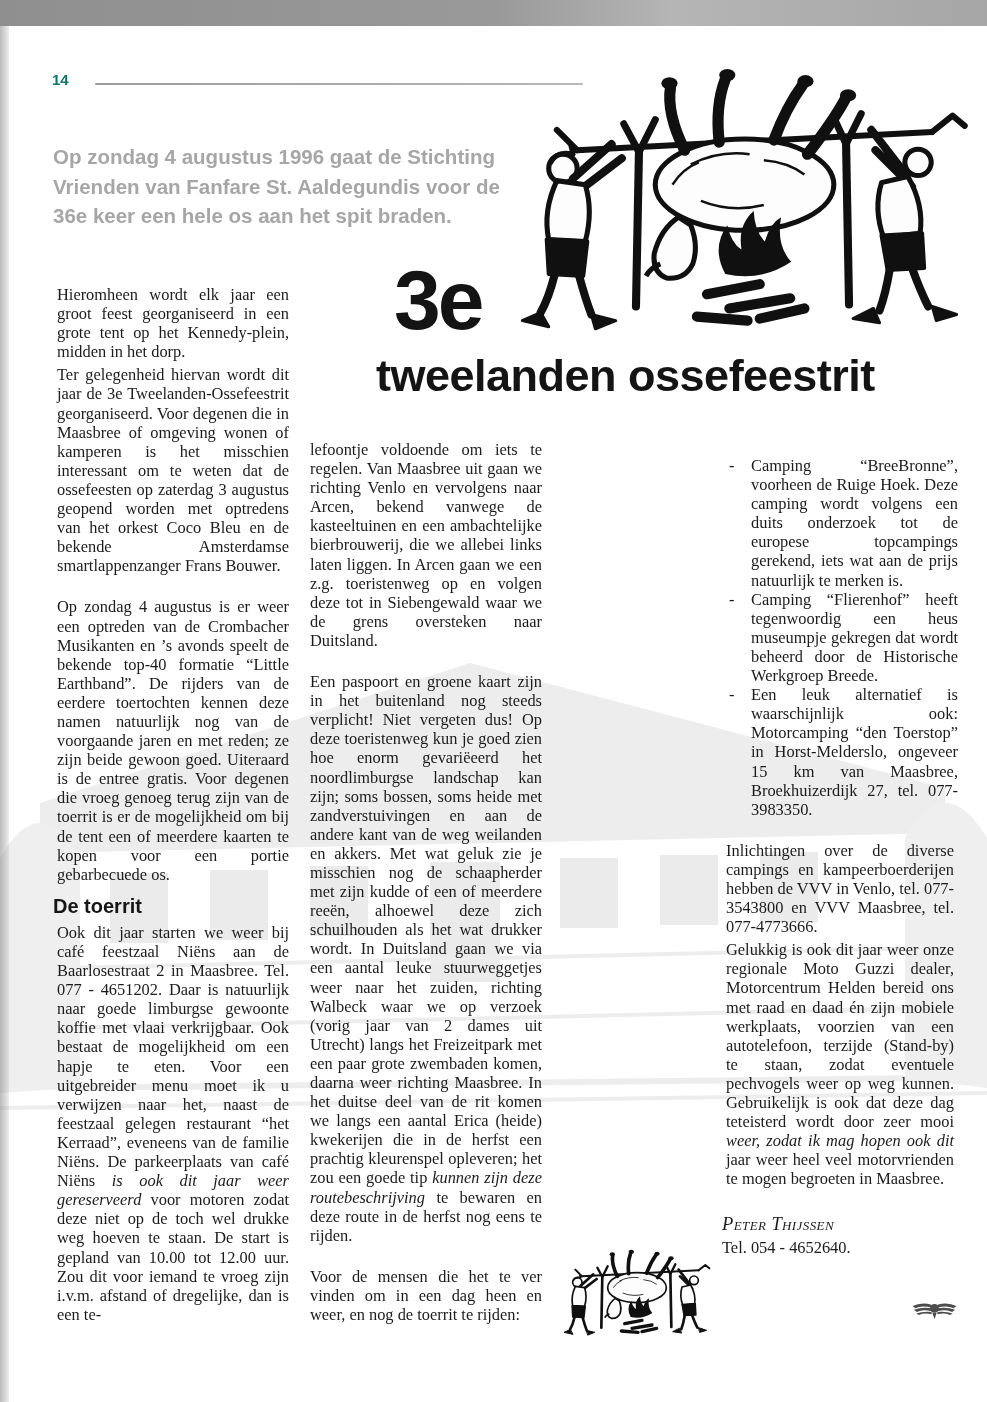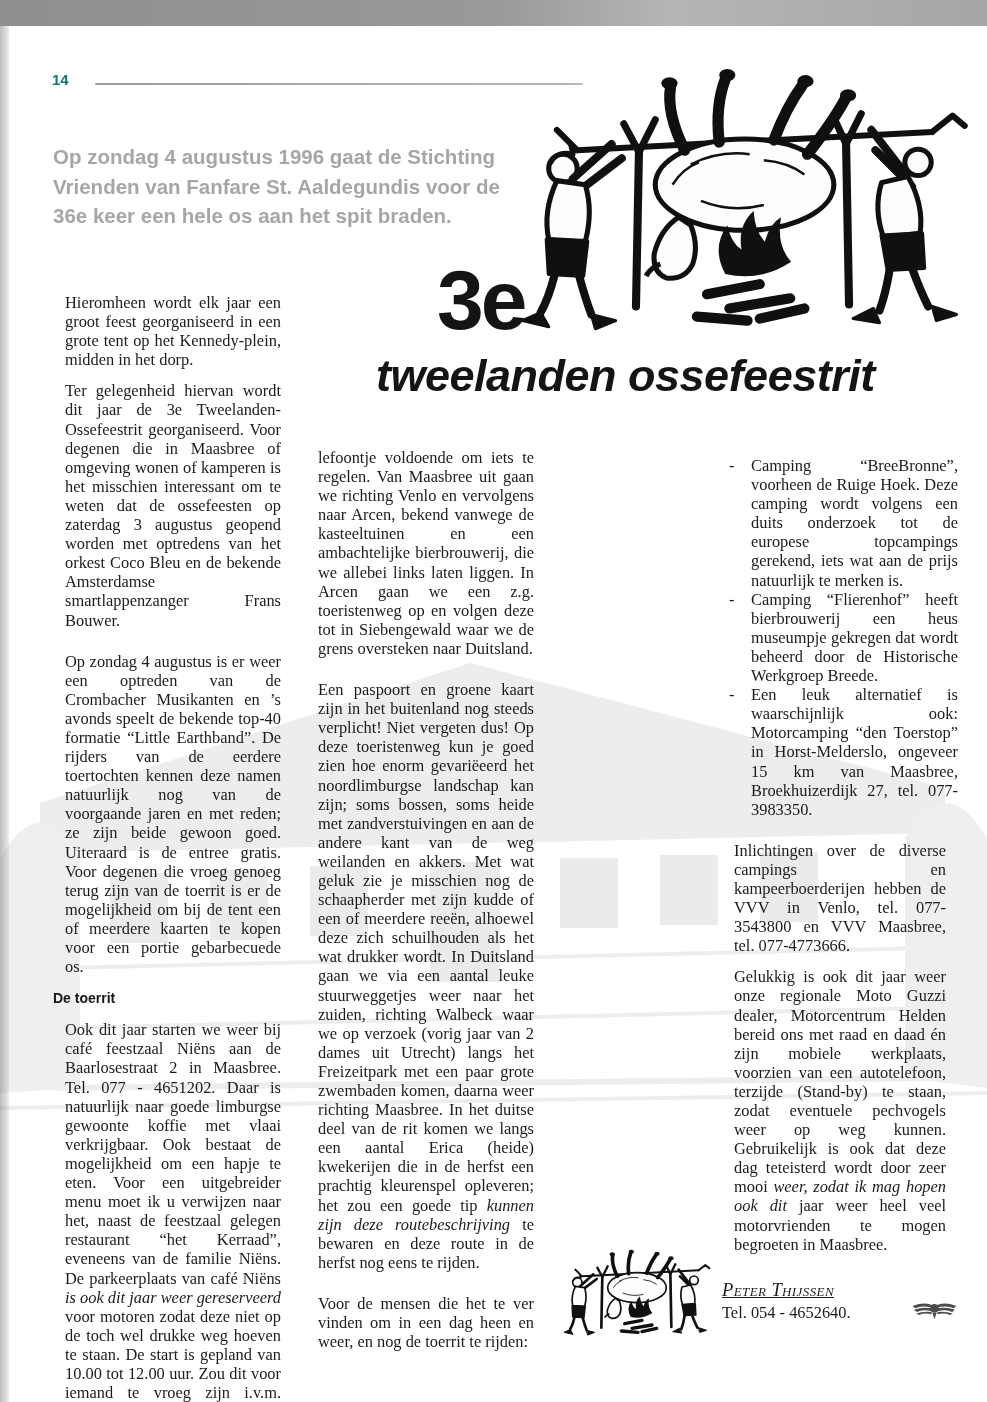--- a/index.html
+++ b/index.html
@@ -17,45 +17,45 @@
   .rule { position:absolute; left:95px; top:83px; width:488px; height:2px;
     background:linear-gradient(to right,#9c9c9c,#b8b8b8); border-radius:2px; }
 
   .intro { position:absolute; left:53px; top:142px; width:474px;
     font-family:"Liberation Sans",sans-serif; font-weight:bold;
     font-size:20.5px; line-height:29.5px; color:#a6a6a6; }
 
   .hero { position:absolute; left:498px; top:64px; width:487px; height:286px; }
   .headline-prefix { position:absolute; left:394px; top:258px;
     font-family:"Liberation Sans",sans-serif; font-weight:bold; font-size:84px;
-    line-height:1; color:#141414; letter-spacing:-3px;margin-left:43px; }
+    line-height:1; color:#141414; letter-spacing:-3px; }
   .headline { position:absolute; left:376px; top:353px;
     font-family:"Liberation Sans",sans-serif; font-weight:bold; font-size:45px;
-    line-height:1; color:#141414; letter-spacing:-0.5px; white-space:nowrap;font-style:italic; }
+    line-height:1; color:#141414; letter-spacing:-0.5px; white-space:nowrap; }
 
   .watermark { position:absolute; left:0; top:608px; width:987px; height:565px; opacity:0.13; }
 
   .col { position:absolute; font-size:16.4px; line-height:19.1px;
     text-align:justify; color:#1b1b1b; }
   #col1 { left:53px;  top:281px; width:240px; }
   #col2 { left:306px; top:436px; width:240px; }
   #col3 { left:722px; top:436px; width:236px; }
-  .col p { margin:12px; }
+  .col p { margin:4px; }
   .gap-before { margin-top:22px !important; }
   .subhead { font-family:"Liberation Sans",sans-serif; font-weight:bold;
-    font-size:14px; margin:13px 0 7px 0 !important; text-align:left; color:#161616; }
+    font-size:20px; margin:13px 0 7px 0 !important; text-align:left; color:#161616; }
   .ital { font-style:italic; }
 
   .bullets { margin-top:20px; }
   .bullet { display:flex; }
   .bullet .dash { flex:0 0 22px; padding-left:7px; }
   .bullet .btext { flex:1; text-align:justify; }
 
   .author { margin-top:27px; }
-  .author-name { font-style:italic; font-variant:small-caps; font-size:18.5px; letter-spacing:0.4px;text-decoration:underline; }
+  .author-name { font-style:italic; font-variant:small-caps; font-size:18.5px; letter-spacing:0.4px; }
   .author-tel { margin-top:3px; }
 
   .small-illo { position:absolute; left:556px; top:1246px; width:160px; height:98px; }
   .logo { position:absolute; left:911px; top:1297px; width:47px; height:27px; opacity:0.85; }
   .defs-holder { position:absolute; width:0; height:0; overflow:hidden; }
 </style>
 </head>
 <body>
 
 <svg class="defs-holder" aria-hidden="true">
@@ -185,21 +185,21 @@
 </div>
 
 <div id="col3" class="col">
   <div class="bullets">
     <div class="bullet">
       <span class="dash">-</span>
       <span class="btext">Camping “BreeBronne”, voorheen de Ruige Hoek. Deze camping wordt volgens een duits onderzoek tot de europese topcampings gerekend, iets wat aan de prijs natuurlijk te merken is.</span>
     </div>
     <div class="bullet">
       <span class="dash">-</span>
-      <span class="btext">Camping “Flierenhof” heeft bierbrouwerij een heus museumpje gekregen dat wordt beheerd door de Historische Werkgroep Breede.</span>
+      <span class="btext">Camping “Flierenhof” heeft tegenwoordig een heus museumpje gekregen dat wordt beheerd door de Historische Werkgroep Breede.</span>
     </div>
     <div class="bullet">
       <span class="dash">-</span>
       <span class="btext">Een leuk alternatief is waarschijnlijk ook: Motorcamping “den Toerstop” in Horst-Melderslo, ongeveer 15 km van Maasbree, Broekhuizerdijk 27, tel. 077-3983350.</span>
     </div>
   </div>
   <p class="gap-before">Inlichtingen over de diverse campings en kampeerboerderijen hebben de VVV in Venlo, tel. 077-3543800 en VVV Maasbree, tel. 077-4773666.</p>
   <p><span>Gelukkig is ook dit jaar weer onze regionale Moto Guzzi dealer, Motorcentrum Helden bereid ons met raad en daad én zijn mobiele werkplaats, voorzien van een autotelefoon, terzijde (Stand-by) te staan, zodat eventuele pechvogels weer op weg kunnen. Gebruikelijk is ook dat deze dag teteisterd wordt door zeer mooi </span><span class="ital">weer, zodat ik mag hopen ook dit </span><span>jaar weer heel veel motorvrienden te mogen begroeten in Maasbree.</span></p>
   <div class="author">
     <div class="author-name">Peter Thijssen</div>

